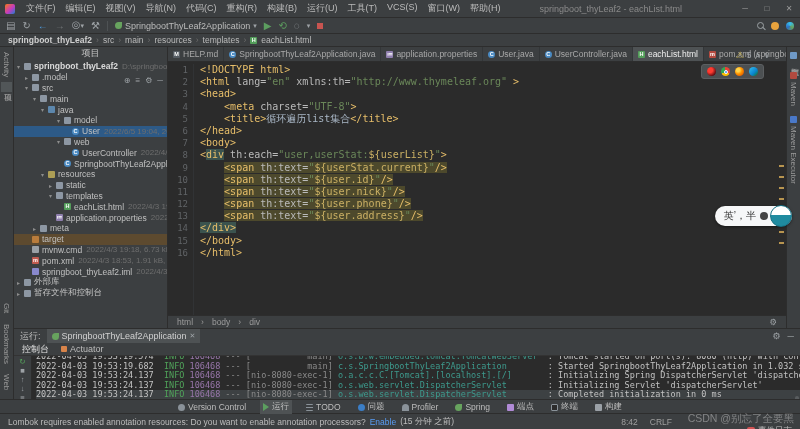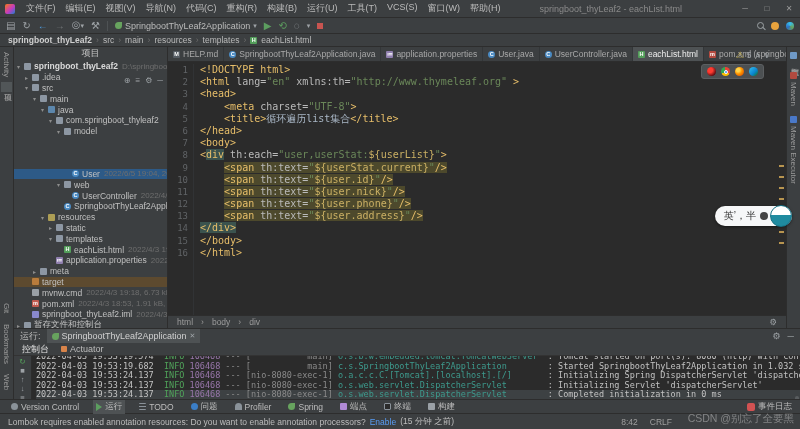--- a/index.html
+++ b/index.html
@@ -95,21 +95,21 @@
   .actu .dot { width:6px; height:6px; border-radius:1px; background:#d8844a; }
   .consolewrap { flex:1; display:flex; background:#2b2b2b; overflow:hidden; position:relative; }
   .cgutter { width:18px; background:#3c3f41; border-right:1px solid #2d2d2d; display:flex; flex-direction:column; align-items:center; gap:0; font-size:7.5px; color:#9da2a6; flex:none; padding-top:1px; }
   .console { flex:1; font-family:"DejaVu Sans Mono","Liberation Mono",monospace; font-size:8.5px; line-height:9.5px; white-space:pre; overflow:hidden; padding-left:4px; min-width:0; }
   .cline { height:9.5px; }
   .cline.cut { margin-top:-4px; }
   .cline.sel { background:#3d4143; }
   .ct{color:#c2c2c2} .ci{color:#50a35a} .cp{color:#9876aa} .cd{color:#8a8a8a} .cl{color:#3d9a8d} .cm{color:#c2c2c2}
   .cscroll { position:absolute; right:1px; top:40px; width:4px; height:22px; background:#595d5f; border-radius:2px; }
   
-  .bottombar { height:14px; background:#3c3f41; border-top:1px solid #2d2d2d; display:flex; align-items:center; gap:11px; padding:0 8px; font-size:8.5px; }
+  .bottombar { height:14px; background:#3c3f41; border-top:1px solid #2d2d2d; display:flex; align-items:center; gap:11px; padding:0 8px; font-size:8.5px;flex-direction:column; }
   .bb-item { display:flex; align-items:center; gap:3px; color:#bdbdbd; height:14px; padding:0 3px; }
   .bb-item.active { background:#4e5254; }
   .bb-ic { width:7px; height:7px; border-radius:1px; display:inline-block; flex:none; }
   .bb-right { margin-left:auto; display:flex; align-items:center; gap:3px; color:#bdbdbd; }
   .evdot { width:8px; height:8px; border-radius:2px; background:#d25252; display:inline-block; }
   .statusbar { height:16px; background:#3c3f41; border-top:1px solid #2d2d2d; display:flex; align-items:center; padding:0 8px; gap:4px; font-size:8.5px; color:#bdbdbd; }
   .statusbar .link { color:#589df6; }
   .sb-right { margin-left:auto; display:flex; gap:12px; color:#9f9f9f; padding-right:120px; }
   .watermark { position:absolute; right:6px; bottom:3px; font-size:10.5px; color:rgba(190,190,190,0.55); z-index:9; }
   
@@ -216,48 +216,43 @@
           <div class="tree" id="tree">
               <div class="trow" style="padding-left: 3px;">
                 <span class="arr">▾</span>
                 <span class="ticon" style="background: rgb(141, 151, 163);"></span>
                 <span class="lbl b">springboot_thyLeaf2</span>
                 <span class="det">D:\springboot_thyLeaf2</span>
               </div>
               <div class="trow" style="padding-left: 11px;">
                 <span class="arr">▸</span>
                 <span class="ticon" style="background: rgb(141, 151, 163);"></span>
-                <span class="lbl">.idea</span>
+                <span class="lbl">.model</span>
               </div>
               <div class="trow" style="padding-left: 11px;">
                 <span class="arr">▾</span>
                 <span class="ticon" style="background: rgb(141, 151, 163);"></span>
                 <span class="lbl">src</span>
               </div>
               <div class="trow" style="padding-left: 19px;">
                 <span class="arr">▾</span>
                 <span class="ticon" style="background: rgb(141, 151, 163);"></span>
                 <span class="lbl">main</span>
               </div>
               <div class="trow" style="padding-left: 27px;">
                 <span class="arr">▾</span>
                 <span class="ticon" style="background: rgb(92, 135, 173);"></span>
                 <span class="lbl">java</span>
               </div>
-              <div class="trow" style="padding-left: 35px;">
-                <span class="arr">▾</span>
-                <span class="ticon" style="background: rgb(141, 151, 163);"></span>
-                <span class="lbl">com.springboot_thyleaf2</span>
-              </div>
               <div class="trow" style="padding-left: 43px;">
                 <span class="arr">▾</span>
                 <span class="ticon" style="background: rgb(141, 151, 163);"></span>
                 <span class="lbl">model</span>
               </div>
-              <div class="trow sel" style="padding-left: 51px; margin-top: 32px;">
+              <div class="trow sel" style="padding-left: 51px;">
                 <span class="arr"></span>
                 <span class="ticon round" style="background: rgb(74, 138, 194);">C</span>
                 <span class="lbl">User</span>
                 <span class="det">2022/6/5 19:04, 203 ...</span>
               </div>
               <div class="trow" style="padding-left: 43px;">
                 <span class="arr">▾</span>
                 <span class="ticon" style="background: rgb(141, 151, 163);"></span>
                 <span class="lbl">web</span>
               </div>
@@ -323,26 +318,26 @@
               </div>
               <div class="trow" style="padding-left: 11px;">
                 <span class="arr"></span>
                 <span class="ticon" style="background: rgb(136, 136, 204);"></span>
                 <span class="lbl">springboot_thyLeaf2.iml</span>
                 <span class="det">2022/4/3 19:04</span>
               </div>
               <div class="trow" style="padding-left: 3px;">
                 <span class="arr">▸</span>
                 <span class="ticon" style="background: rgb(141, 151, 163);"></span>
-                <span class="lbl">暂存文件和控制台</span>
+                <span class="lbl">外部库</span>
               </div>
               <div class="trow" style="padding-left: 3px;">
                 <span class="arr">▸</span>
                 <span class="ticon" style="background: rgb(141, 151, 163);"></span>
-                <span class="lbl">外部库</span>
+                <span class="lbl">暂存文件和控制台</span>
               </div>
             </div>
         </div>
 
         <div class="editor">
           <div class="tabs" id="tabs">
               <div class="tab">
                 <span class="mini" style="background: rgb(85, 92, 99);">M</span>
                 <span>HELP.md</span>
               </div>

